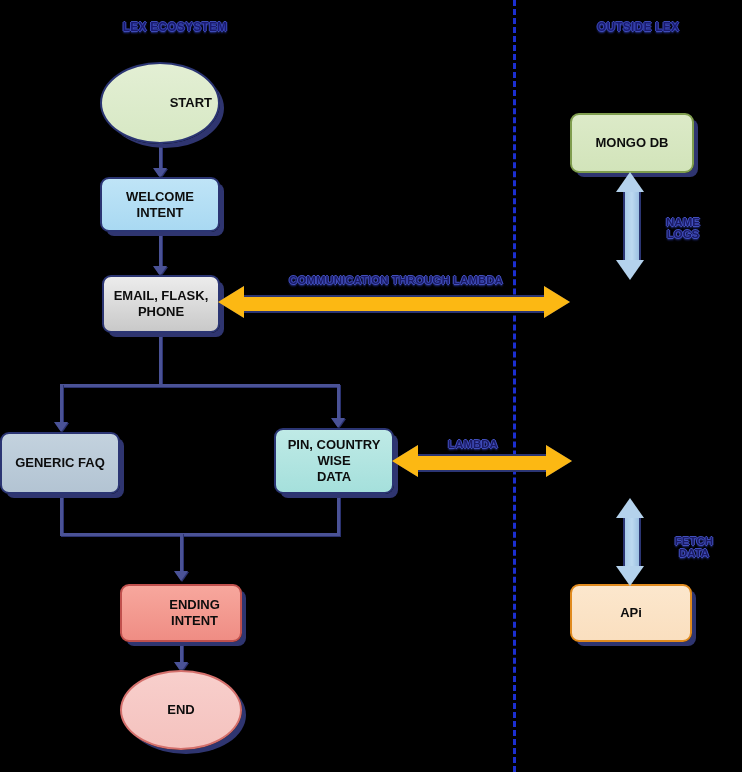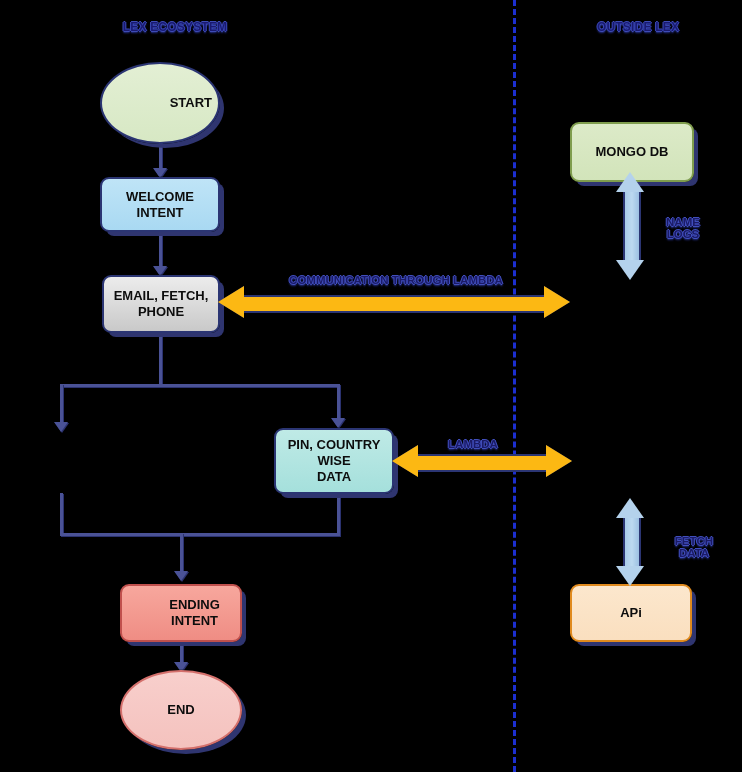--- a/index.html
+++ b/index.html
@@ -149,40 +149,43 @@
   <div class="node ellipse n-start" style="left:100px;top:62px;width:120px;height:82px;justify-content:flex-end;">
     <span class="lbl">START</span>
   </div>
 
   <div class="node n-welcome" style="left:100px;top:177px;width:120px;height:55px;">
     <span class="lbl">WELCOME
 INTENT</span>
   </div>
 
   <div class="node n-email" style="left:102px;top:275px;width:118px;height:58px;">
-    <span class="lbl">EMAIL, FETCH,
+    <span class="lbl">EMAIL, FLASK,
 PHONE</span>
   </div>
 
+  <div class="node n-faq" style="left:0px;top:432px;width:120px;height:62px;">
+    <span class="lbl">GENERIC FAQ</span>
+  </div>
 
   <div class="node n-pin" style="left:274px;top:428px;width:120px;height:66px;">
     <span class="lbl">PIN, COUNTRY
 WISE
 DATA</span>
   </div>
 
   <div class="node n-ending" style="left:120px;top:584px;width:122px;height:58px;">
     <span class="lbl">ENDING INTENT</span>
   </div>
 
   <div class="node ellipse n-end" style="left:120px;top:670px;width:122px;height:80px;">
     <span class="lbl">END</span>
   </div>
 
-  <div class="node n-mongo" style="left:570px;top:122px;width:124px;height:60px;">
+  <div class="node n-mongo" style="left:570px;top:113px;width:124px;height:60px;">
     <span class="lbl">MONGO DB</span>
   </div>
 
 
   <div class="node n-api" style="left:570px;top:584px;width:122px;height:58px;">
     <span class="lbl">APi</span>
   </div>
 
   <div class="dbl-h" style="left:218px;top:286px;width:352px;height:32px;">
     <div class="hlo"></div>

